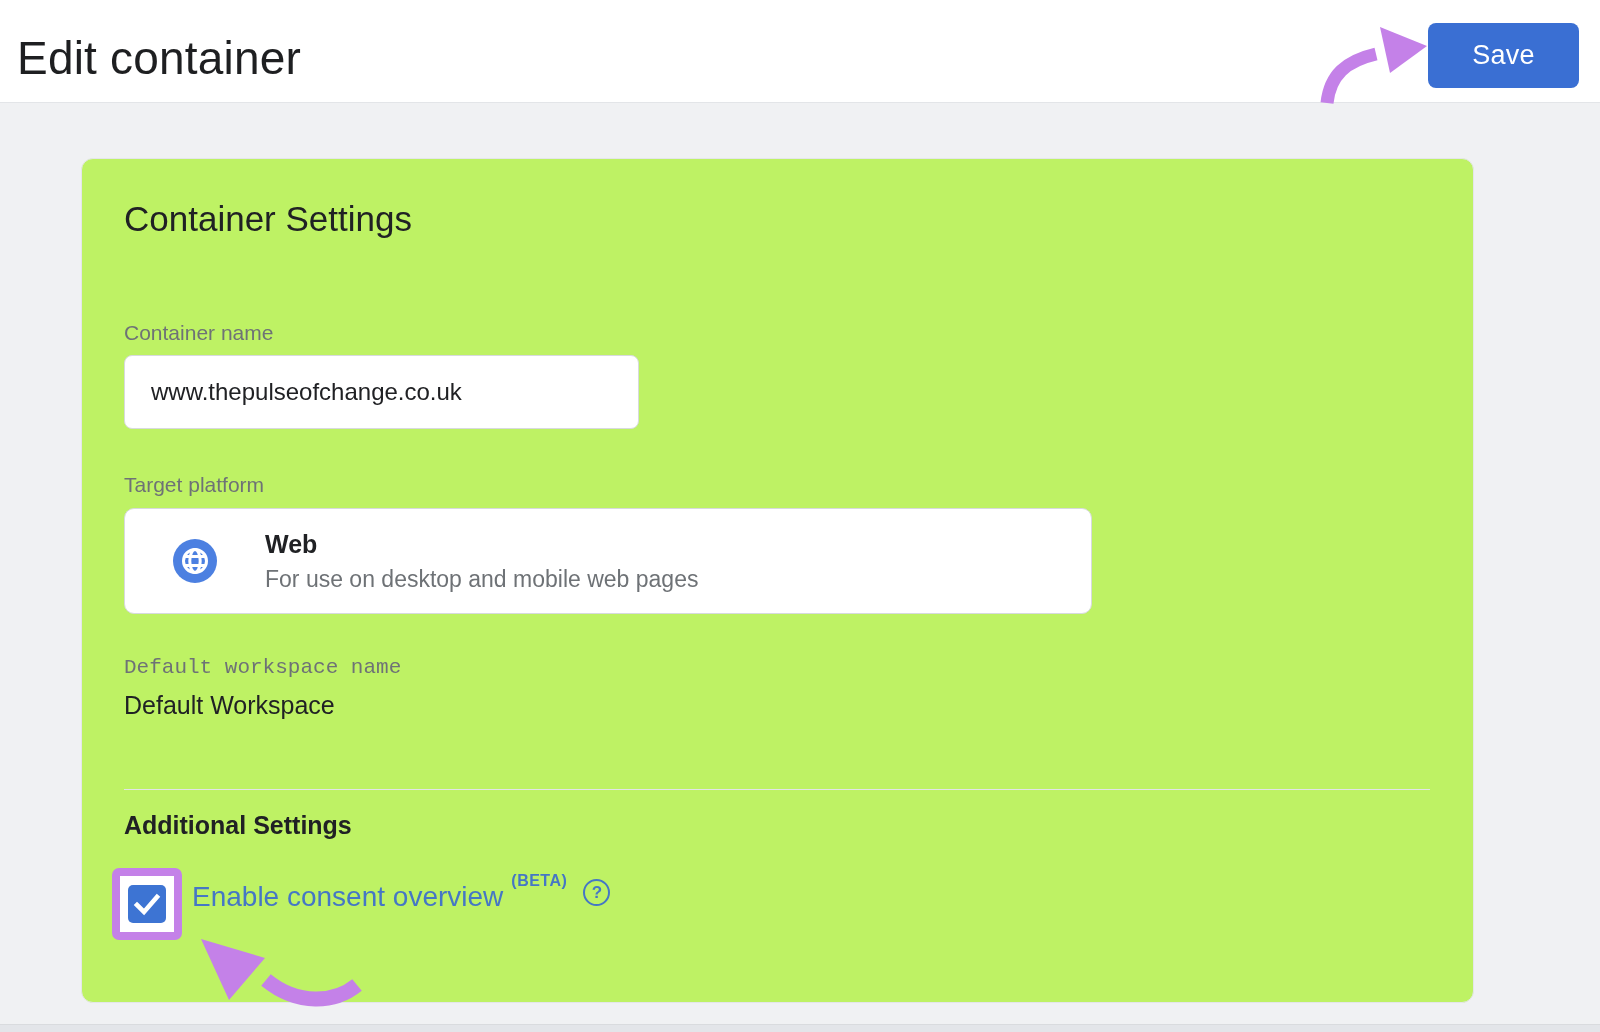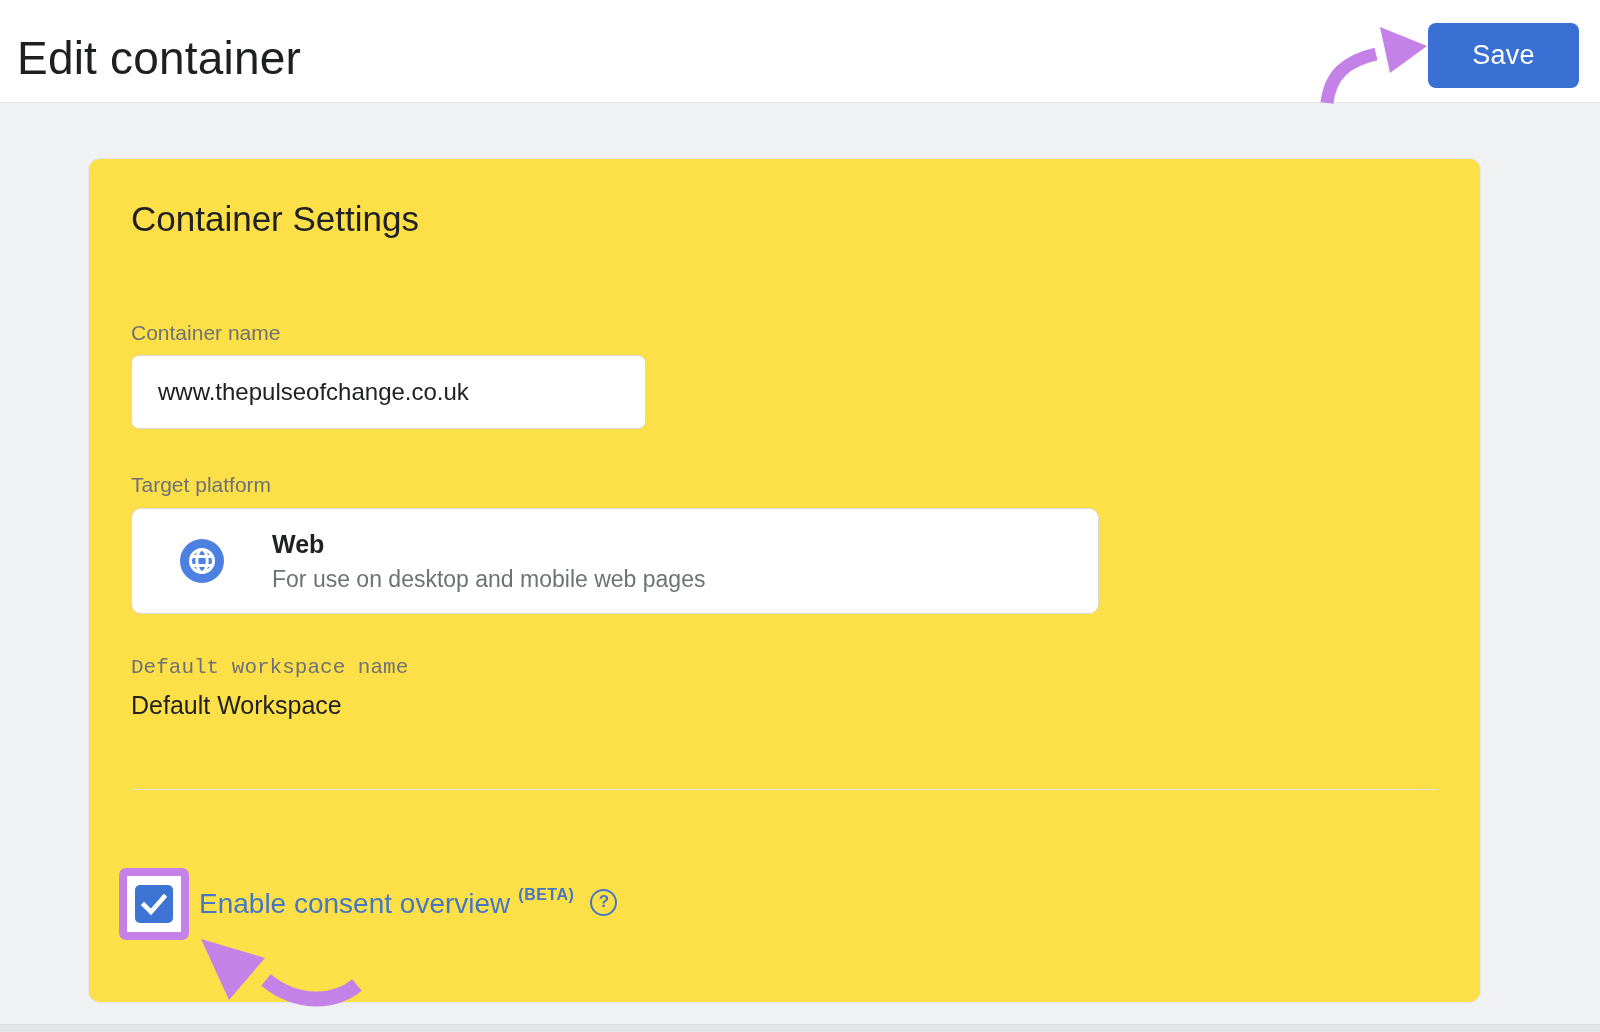--- a/index.html
+++ b/index.html
@@ -6,37 +6,37 @@
   html,body { background:#f0f1f3; }
   body { font-family:"Liberation Sans", sans-serif; -webkit-font-smoothing:antialiased; }
   .stage { position:relative; width:1600px; height:1032px; background:#f0f1f3; overflow:hidden; }
 
   
   .topbar { position:absolute; top:0; left:0; width:1600px; height:103px; background:#ffffff; border-bottom:1px solid #e3e5e8; }
   .page-title { position:absolute; left:17px; top:31px; font-size:46px; font-weight:400; color:#1e1f21; letter-spacing:.2px; }
   .save-btn { position:absolute; left:1428px; top:15px; width:151px; height:65px; background:#3a6fd3; color:#ffffff; font-size:27px; font-weight:500; letter-spacing:.3px; border:none; border-radius:8px; cursor:pointer; font-family:inherit;margin-top:8px; }
 
   
-  .card { position:absolute; left:88px; top:158px; width:1393px; height:845px; background:#fde047; border:1px solid #e4e6e9; border-radius:12px; }
+  .card { position:absolute; left:81px; top:158px; width:1393px; height:845px; background:#bef264; border:1px solid #e4e6e9; border-radius:12px; }
   .card-title { position:absolute; left:42px; top:40px; font-size:35px; font-weight:400; color:#202124; }
   .field-label { position:absolute; left:42px; font-size:21px; color:#6e7276; }
   .l-name { top:162px; } .l-platform { top:314px; } .l-workspace { top:497px;font-family:Liberation Mono, monospace; }
   .name-input { position:absolute; left:42px; top:196px; width:515px; height:74px; border:1px solid #d7dadd; border-radius:8px; padding:12px 26px; font-size:24px; color:#202124; background:#fff; font-family:inherit; outline:none; }
   .platform-card { position:absolute; left:42px; top:349px; width:968px; height:106px; border:1px solid #d7dadd; border-radius:10px; background:#fff; display:flex; align-items:center; padding-left:48px; gap:48px; }
   .globe { width:44px; height:44px; flex:0 0 auto; }
   .platform-name { font-size:25px; font-weight:700; color:#202124; margin-bottom:7px; }
   .platform-desc { font-size:23px; color:#6e7276; }
   .workspace-value { position:absolute; left:42px; top:532px; font-size:25px; color:#202124; }
   .divider { position:absolute; left:42px; top:630px; width:1306px; height:1px; background:#e2e4e7; }
   .addl-title { position:absolute; left:42px; top:652px; font-size:25px; font-weight:700; color:#202124; }
 
   
   .checkbox-highlight { position:absolute; left:30px; top:709px; width:70px; height:72px; border:8px solid #c481e8; border-radius:7px; background:#ffffff; display:flex; align-items:center; justify-content:center; }
   .checkbox { width:38px; height:38px; background:#3d74d3; border-radius:5px; display:flex; align-items:center; justify-content:center; cursor:pointer; }
-  .consent-row { position:absolute; left:110px; top:722px; height:46px; display:flex; align-items:center; }
+  .consent-row { position:absolute; left:110px; top:722px; height:46px; display:flex; }
   .consent-link { font-size:28px; color:#4577c5; text-decoration:none; cursor:pointer; }
   .beta { font-size:16px; font-weight:700; color:#4577c5; letter-spacing:.5px; transform:translateY(-9px); margin-left:8px; }
   .help { width:27px; height:27px; border:2.4px solid #4577c5; border-radius:50%; color:#4577c5; font-size:17px; font-weight:700; display:flex; align-items:center; justify-content:center; margin-left:16px; transform:translateY(-2px); cursor:pointer; }
 
   
   svg.anno { position:absolute; pointer-events:none; z-index:6; }
 
   .bottom-strip { position:absolute; left:0; bottom:0; width:1600px; height:8px; background:#e3e5e9; border-top:1px solid #d9dbde; }
 </style>
 </head>
@@ -74,20 +74,21 @@
         <div class="platform-name">Web</div>
         <div class="platform-desc">For use on desktop and mobile web pages</div>
       </div>
     </div>
 
     <div class="field-label l-workspace">Default workspace name</div>
     <div class="workspace-value">Default Workspace</div>
 
     <div class="divider"></div>
 
+    <h3 class="addl-title">Additional Settings</h3>
 
     <div class="checkbox-highlight">
       <div class="checkbox" role="checkbox" aria-checked="true">
         <svg width="38" height="38" viewBox="0 0 38 38">
           <path d="M9 20 L16 27 L29 12" stroke="#ffffff" stroke-width="4.6" fill="none" stroke-linecap="square"></path>
         </svg>
       </div>
     </div>
 
     <div class="consent-row">

